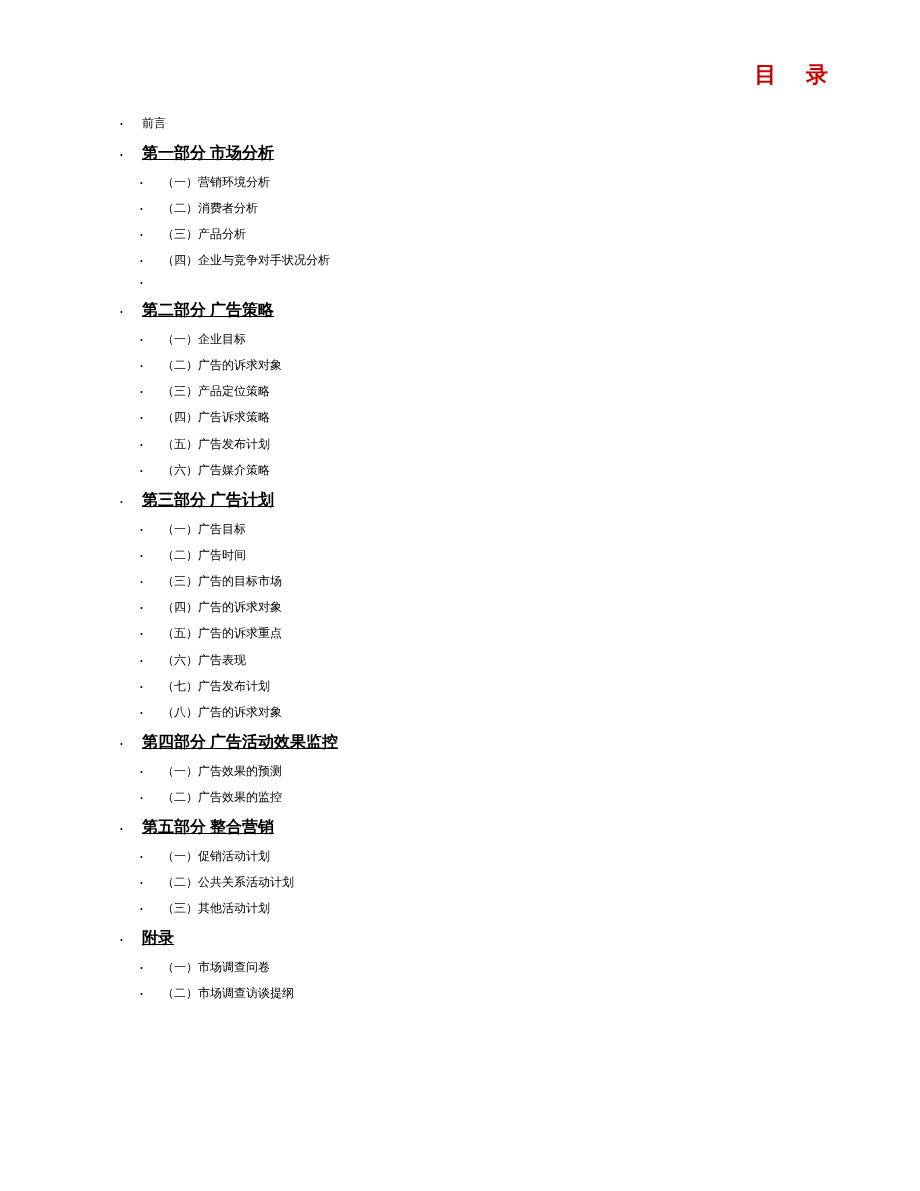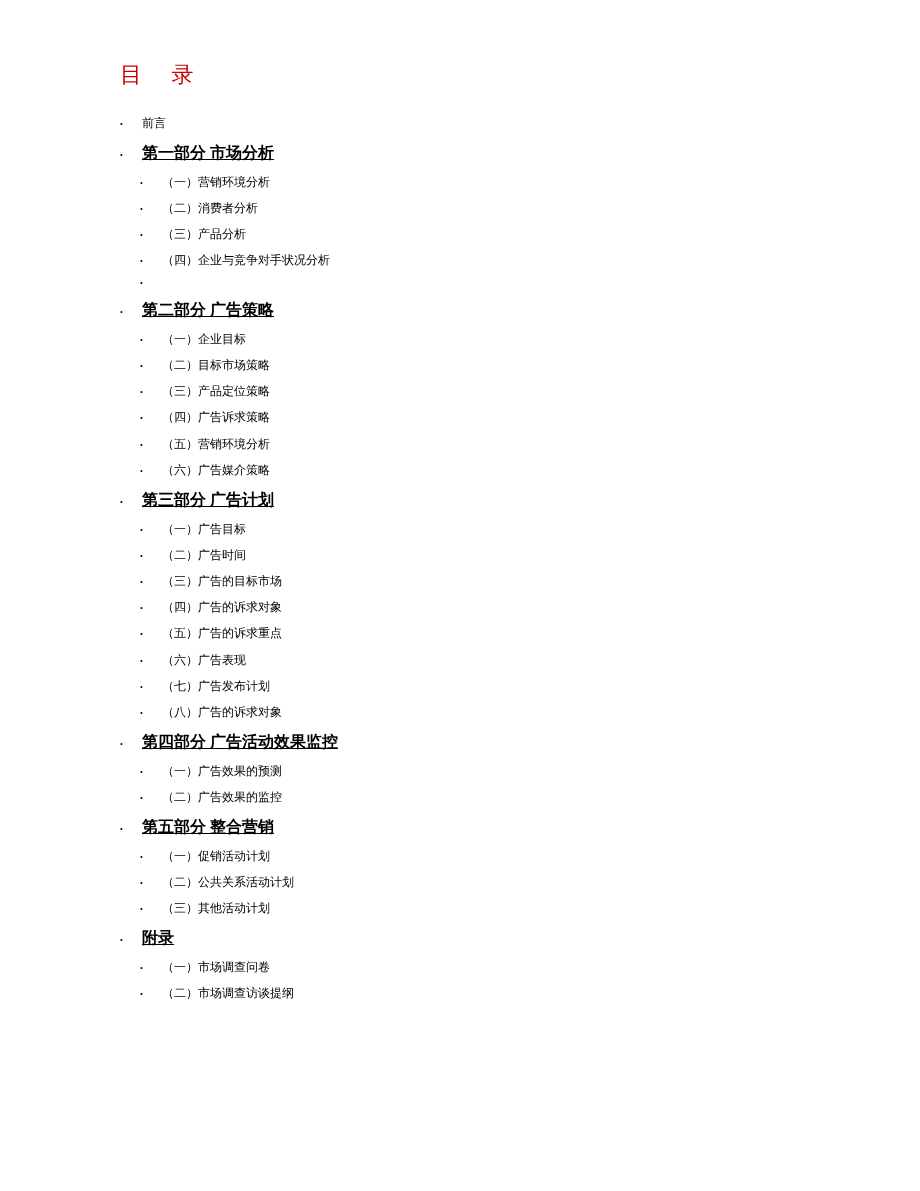--- a/index.html
+++ b/index.html
@@ -12,24 +12,24 @@
       background: #ffffff;
       font-family: "SimSun", "宋体", serif;
       font-size: 15px;
       color: #000000;
       width: 920px;
       min-height: 1191px;
       padding: 60px 80px 60px 120px;
     }
 
     .page-title {
-      text-align: left;
+      text-align: right;
       color: #cc0000;
       font-size: 22px;
-      font-weight: normal;
+      font-weight: bold;
       letter-spacing: 12px;
       margin-bottom: 24px;
     }
 
     .toc-list {
       list-style: none;
       padding: 0;
       margin: 0;
     }
 
@@ -97,33 +97,33 @@
     <li>
       <span class="bullet">•</span>
       <span class="toc-bold">第二部分    广告策略</span>
     </li>
     <li class="indent-1">
       <span class="bullet">•</span>
       <span class="toc-text">（一）企业目标</span>
     </li>
     <li class="indent-1">
       <span class="bullet">•</span>
-      <span class="toc-text">（二）目标市场策略</span>
+      <span class="toc-text">（二）广告的诉求对象</span>
     </li>
     <li class="indent-1">
       <span class="bullet">•</span>
       <span class="toc-text">（三）产品定位策略</span>
     </li>
     <li class="indent-1">
       <span class="bullet">•</span>
       <span class="toc-text">（四）广告诉求策略</span>
     </li>
     <li class="indent-1">
       <span class="bullet">•</span>
-      <span class="toc-text">（五）营销环境分析</span>
+      <span class="toc-text">（五）广告发布计划</span>
     </li>
     <li class="indent-1">
       <span class="bullet">•</span>
       <span class="toc-text">（六）广告媒介策略</span>
     </li>
     <li>
       <span class="bullet">•</span>
       <span class="toc-bold">第三部分    广告计划</span>
     </li>
     <li class="indent-1">

